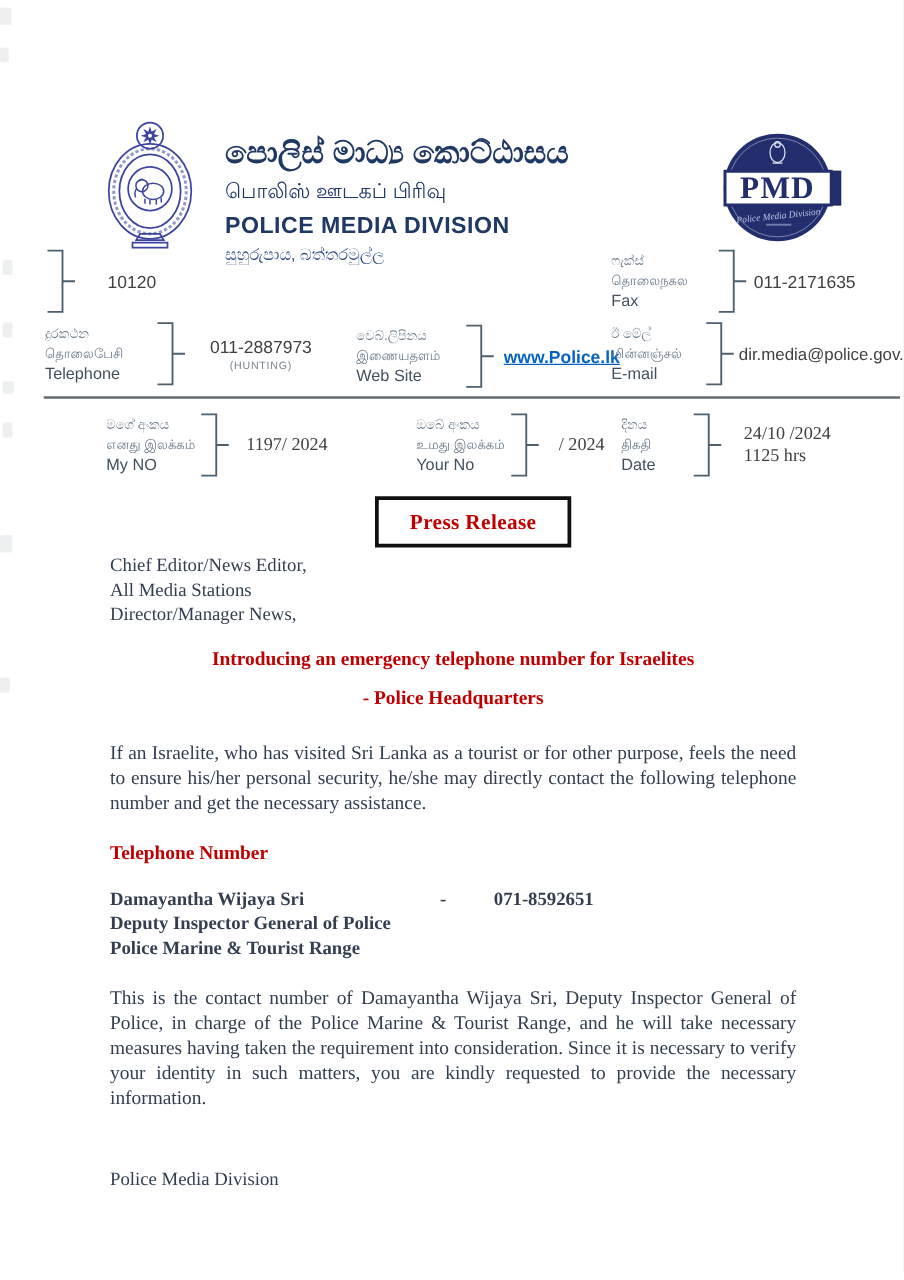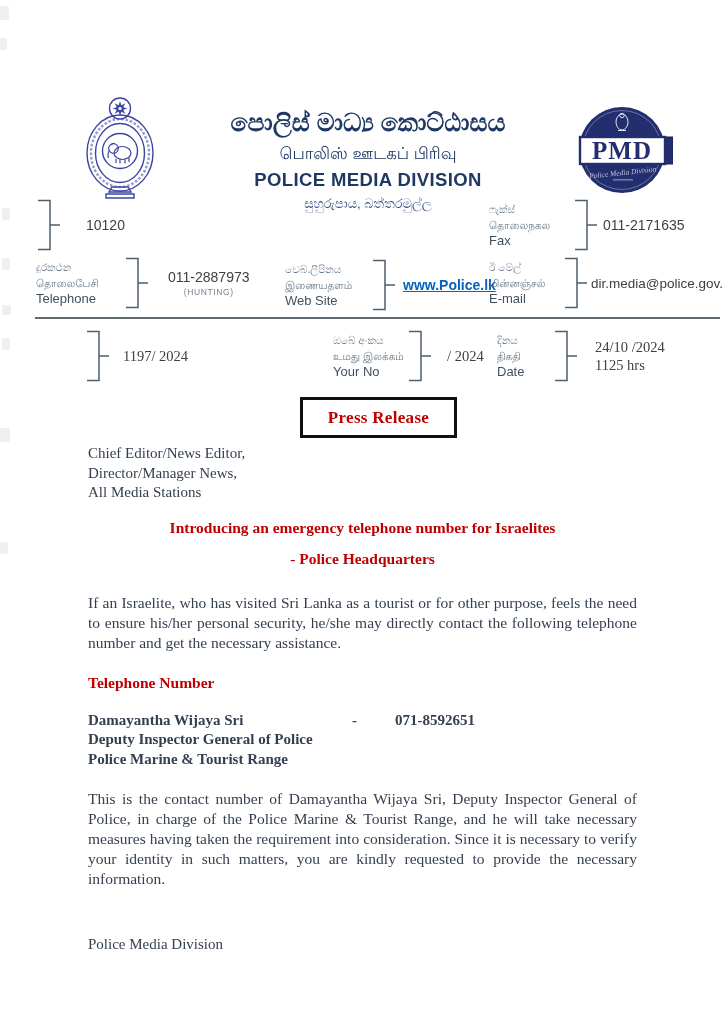--- a/index.html
+++ b/index.html
@@ -5,21 +5,21 @@
   * { margin:0; padding:0; box-sizing:border-box; }
   html,body { background:#e8e8e8; }
   .page {
     position:relative; width:723px; height:1024px; margin:0 auto;
     background:#ffffff; overflow:hidden;
     font-family:"Liberation Sans", sans-serif; color:#333f50;
   }
   
   .crest { position:absolute; left:75px; top:95px; }
   .pmd   { position:absolute; left:577px; top:104px; }
-  .head-center { position:absolute; left:180px; top:106px; width:376px; text-align:center; color:#1f3864; }
+  .head-center { position:absolute; left:180px; top:106px; width:376px; color:#1f3864; }
   .h-si { font-size:25px; font-weight:700; line-height:33px; }
   .h-ta { font-size:16.5px; line-height:28px; }
   .h-en { font-size:18.5px; font-weight:700; letter-spacing:.4px; line-height:26px; }
   .h-ad { font-size:13px; line-height:22px; color:#2d4b80; }
 
   
   .cgroup { position:absolute; display:flex; align-items:center; }
   .clabels { flex:none; }
   .clabels .si, .clabels .ta { font-size:10.5px; color:#6a7a8a; line-height:16px; white-space:nowrap; }
   .clabels .en { font-size:13px; color:#42505e; line-height:16px; white-space:nowrap; }
@@ -169,20 +169,25 @@
     </div>
     <svg class="bracket" width="26" height="52" viewBox="0 0 26 52">
         <path d="M2 1.5 H14 V50.5 H2 M14 26 H24" stroke="#4e5f6e" stroke-width="1.5" fill="none"></path>
       </svg>
     <div class="cvalue" style="margin-left:2px; font-size:13.5px">dir.media@police.gov.lk</div>
   </div>
 
   <div class="rule"></div>
 
   <div class="cgroup" style="left:85px; top:330px">
+    <div class="clabels" style="width:74px">
+      <div class="si">මගේ අංකය</div>
+      <div class="ta">எனது இலக்கம்</div>
+      <div class="en">My NO</div>
+    </div>
     <svg class="bracket" width="26" height="52" viewBox="0 0 26 52">
         <path d="M2 1.5 H14 V50.5 H2 M14 26 H24" stroke="#4e5f6e" stroke-width="1.5" fill="none"></path>
       </svg>
     <div class="cvalue serifval" style="margin-left:12px">1197/ 2024</div>
   </div>
 
   <div class="cgroup" style="left:333px; top:330px">
     <div class="clabels" style="width:74px">
       <div class="si">ඔබේ අංකය</div>
       <div class="ta">உமது இலக்கம்</div>
@@ -209,22 +214,22 @@
     </div>
   </div>
 
   <div class="stampbox">
     <span>Press Release</span>
   </div>
 
   <div class="letter">
     <div>
       <div class="addr-line">Chief Editor/News Editor,</div>
+      <div class="addr-line">All Media Stations</div>
       <div class="addr-line">Director/Manager News,</div>
-      <div class="addr-line">All Media Stations</div>
     </div>
 
     <div class="heading heading1">Introducing an emergency telephone number for Israelites</div>
     <div class="heading heading2">- Police Headquarters</div>
 
     <div class="para">If an Israelite, who has visited Sri Lanka as a tourist or for other purpose, feels the need to ensure his/her personal security, he/she may directly contact the following telephone number and get the necessary assistance.</div>
 
     <div class="telnum-label">Telephone Number</div>
 
     <div class="contact-block">

